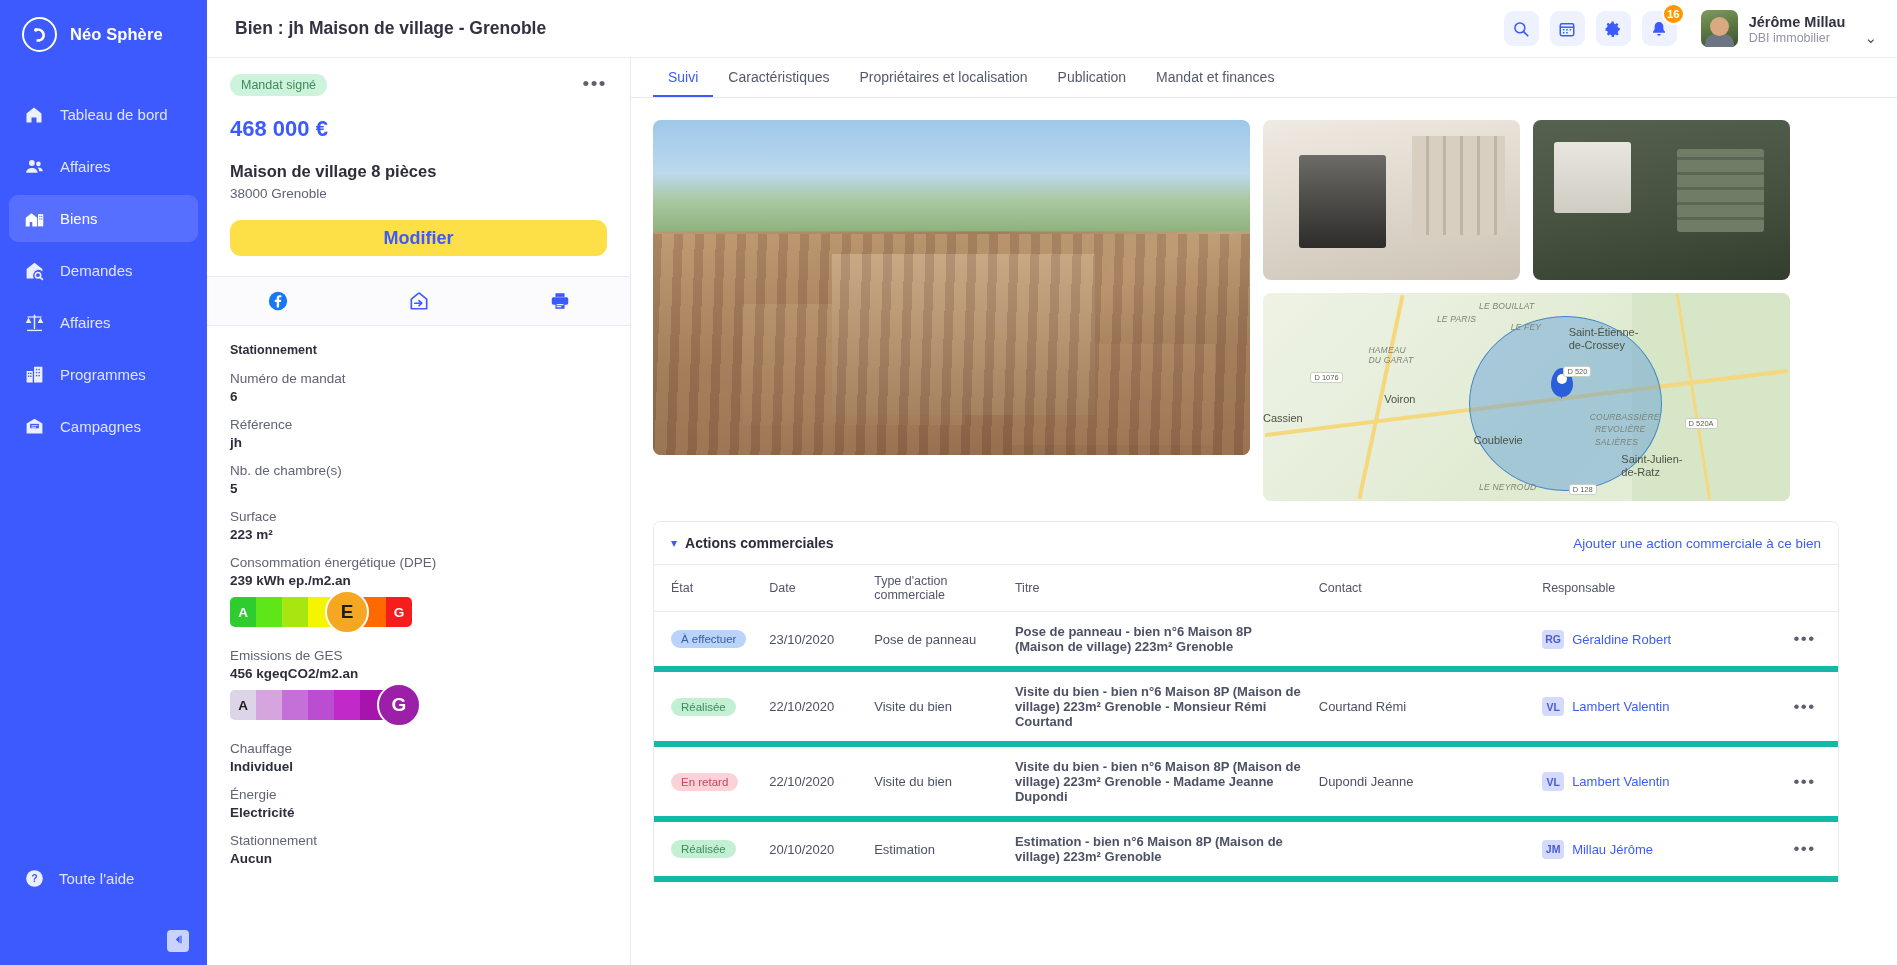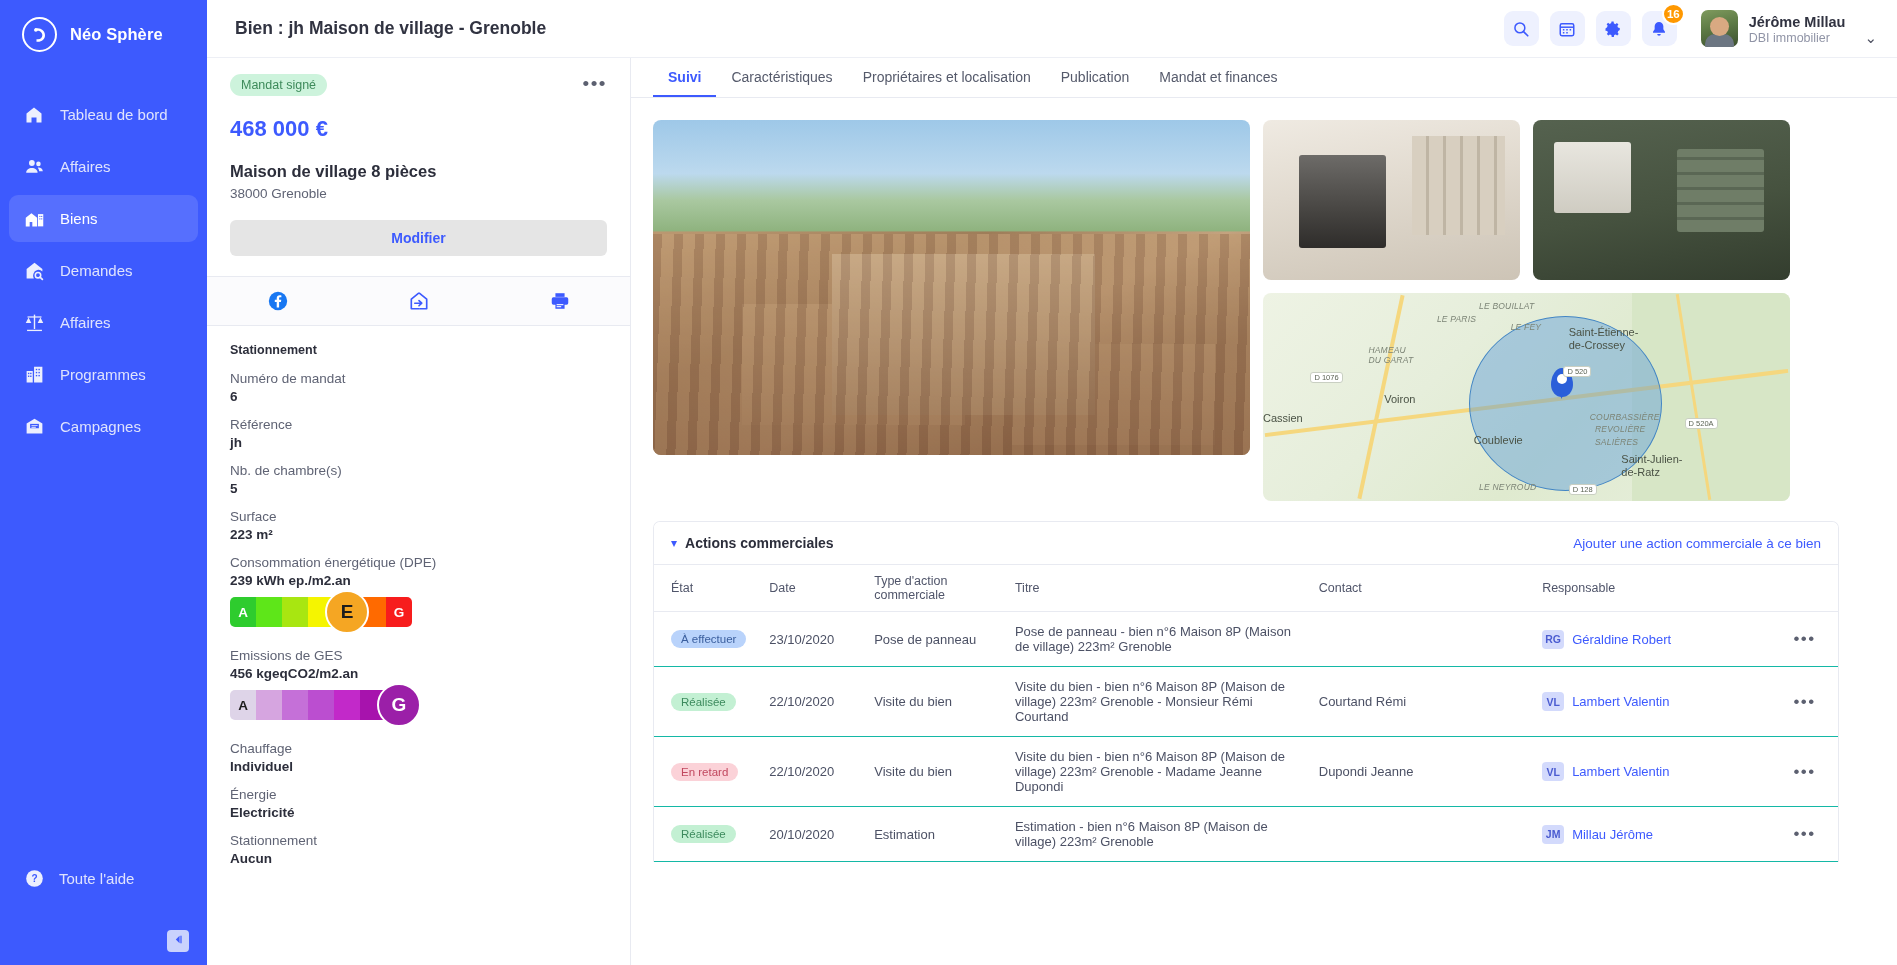--- a/index.html
+++ b/index.html
@@ -102,22 +102,22 @@
   .prop-head-top { display: flex; align-items: flex-start; }
   .chip {
     display: inline-block; padding: 4px 11px; border-radius: 12px;
     font-size: 12.5px; background: #cdf3dc; color: #3d8a5a;
   }
   .dots-btn { margin-left: auto; color: #5c6070; font-size: 19px; letter-spacing: 1.5px; cursor: pointer; line-height: 1; }
   .price { font-size: 22px; font-weight: bold; color: #3d5afe; margin-top: 20px; }
   .prop-title { font-size: 16.5px; font-weight: bold; color: #2c2e3b; margin-top: 20px; }
   .prop-addr { font-size: 13.5px; color: #5f6374; margin-top: 5px; }
   .modify-btn {
-    margin-top: 19px; width: 100%; height: 36px; border-radius: 6px;
-    background: #e5e5e5; color: #3d5afe; font-size: 14px; font-weight: bold;
+    margin-top: 19px; width: 100%; height: 36px; border-radius: 11px;
+    background: #fde047; color: #3d5afe; font-size: 18px; font-weight: bold;
     border: none; cursor: pointer; font-family: inherit;
   }
   .share-bar {
     display: flex; border-top: 1px solid #e8eaf1; border-bottom: 1px solid #e8eaf1;
     background: #fbfbfd;
   }
   .share-btn { flex: 1; display: flex; align-items: center; justify-content: center; padding: 13px 0; cursor: pointer; }
   .share-btn svg { display:block; }
 
   .info-list { padding: 17px 23px 10px 23px; overflow: hidden; }
@@ -136,21 +136,21 @@
     font-size: 19px; font-weight: bold; border: 2.5px solid #fff;
   }
 
   
   .main { flex: 1; min-width: 0; display: flex; flex-direction: column; overflow: hidden; background:#fff; }
   .tabs { display: flex; gap: 0; border-bottom: 1px solid #e8eaf1; padding: 0 22px; height: 40px; flex: 0 0 40px; }
   .tab {
     padding: 0 15px; font-size: 14px; color: #555a6b; cursor: pointer;
     display: flex; align-items: center; border-bottom: 2.5px solid transparent;
   }
-  .tab.active { color: #3d5afe; font-weight: bold; border-bottom-color: #3d5afe; }
+  .tab.active { color: #3d5afe; font-weight: normal; border-bottom-color: #3d5afe; }
 
   .content { flex: 1; overflow: hidden; padding: 22px 0 0 22px; }
 
   .media-grid { display: flex; gap: 13px; }
   .hero-img {
     width: 597px; height: 335px; border-radius: 8px; flex: 0 0 597px;
     background:
       linear-gradient(180deg, #9ec8e8 0%, #bcd9ee 16%, #a9c8a0 24%, #8fb37f 33%, transparent 33.5%),
       linear-gradient(155deg, #c9a882 0%, #b8956e 22%, #9e7d59 44%, #c4a37f 62%, #8b6b4d 80%, #a98a68 100%);
     position: relative; overflow: hidden;
@@ -230,26 +230,26 @@
   .add-action { margin-left:auto; font-size: 13.5px; color:#3d5afe; cursor:pointer; }
 
   table.acts { width: 100%; border-collapse: collapse; table-layout: fixed; }
   table.acts th {
     text-align: left; font-size: 12.5px; font-weight: normal; color:#50556a;
     padding: 9px 8px; border-top: 1px solid #e8eaf1; border-bottom: 1px solid #e8eaf1;
     vertical-align: middle; background:#fff;
   }
   table.acts td {
     padding: 12px 8px; font-size: 13px; color:#4c5165;
-    border-bottom: 1px solid #14b8a6; vertical-align: middle;
+    border-bottom: 6px solid #14b8a6; vertical-align: middle;
   }
   .c-etat { width: 96px; padding-left: 17px !important; }
   .c-date { width: 94px; }
   .c-type { width: 126px; }
-  .c-titre { width: 272px; }
+  .c-titre { width: 272px; font-weight: bold; }
   .c-contact { width: 200px; }
   .c-resp { width: 212px; }
   .c-menu { width: 60px; text-align: center; }
   .st {
     display:inline-block; padding: 3px 10px; border-radius: 11px; font-size: 11.5px;
   }
   .st-todo { background:#b9d3fb; color:#3a5e9e; }
   .st-done { background:#c3f0d3; color:#3c8a5d; }
   .st-late { background:#fbd2d8; color:#c1485f; }
   .lnk { color:#3d5afe; }

